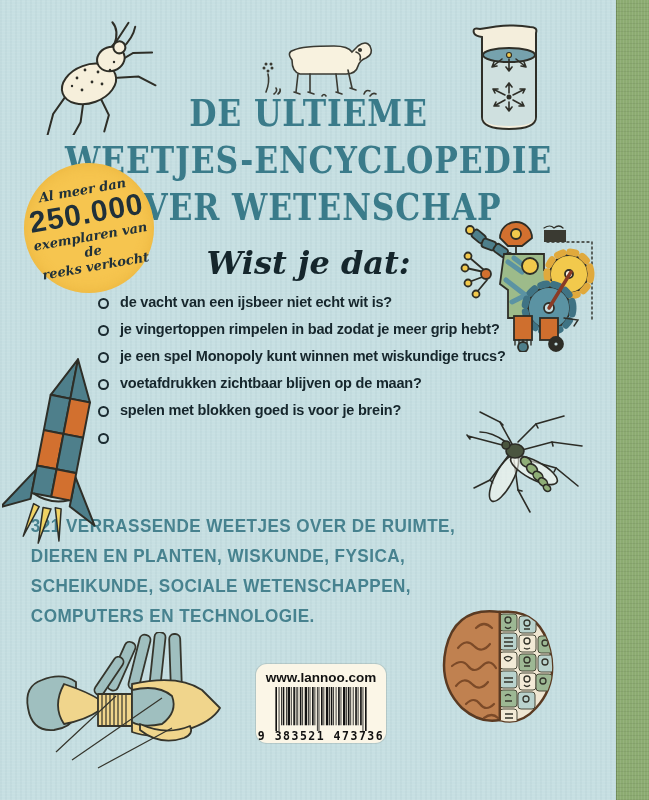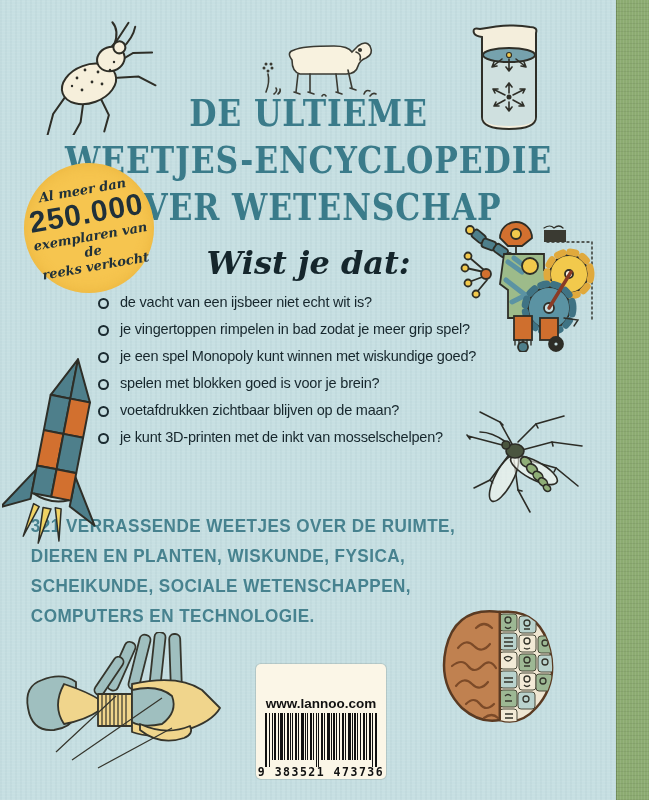--- a/index.html
+++ b/index.html
@@ -48,36 +48,36 @@
     font-family:"DejaVu Serif", serif; font-style:italic; font-weight:700;
     font-size:32px; color:#15262c;
   }
   #fact-list{position:absolute; left:98px; top:294px; width:500px; list-style:none; margin:0; padding:0;}
   #fact-list li{display:flex; align-items:flex-start; margin-bottom:10px; min-height:17px;}
   .ring{
     flex:0 0 auto; width:7px; height:7px; margin:4px 11px 0 0;
     border:2.5px solid #1b2b31; border-radius:50%;
   }
   .fact-text{
-    font-weight:400; font-size:14.5px; line-height:17px; letter-spacing:-0.2px;
+    font-weight:700; font-size:14.5px; line-height:17px; letter-spacing:-0.2px;
     color:#16262c;
   }
 
   
   #summary{position:absolute; top:511px; left:0; width:617px; text-align:left;}
   .sum-line{
     font-weight:700; font-size:19px; line-height:30px; color:#47828f;
     letter-spacing:.5px; transform:scaleX(.9); transform-origin:50% 50%;
     white-space:nowrap;
   }
 
   
   #barcode-box{
-    position:absolute; left:256px; top:664px; width:130px; height:115px;
-    background:#fbf6e7; border-radius:5px;
+    position:absolute; left:256px; top:664px; width:130px; height:79px;
+    background:#fbf6e7; border-radius:11px;
     display:flex; flex-direction:column; align-items:center;
     box-shadow:0 0 0 1px rgba(90,90,70,.15);
     justify-content:flex-end;
   }
   #barcode-site{font-weight:700; font-size:13.5px; color:#111; margin-top:6px;}
   #barcode-bars{margin-top:2px;}
   #barcode-digits{font-family:"DejaVu Sans Mono", monospace; font-weight:700; font-size:11.5px; letter-spacing:1.5px; color:#111; margin-top:-2px;}
 
   .illo{position:absolute;}
   svg{display:block;}
@@ -191,37 +191,36 @@
     </div>
 
     <div id="wist-heading">Wist je dat:</div>
     <ul id="fact-list">
       <li>
           <span class="ring"></span>
           <span class="fact-text">de vacht van een ijsbeer niet echt wit is?</span>
         </li>
       <li>
           <span class="ring"></span>
-          <span class="fact-text">je vingertoppen rimpelen in bad zodat je meer grip spel?</span>
-        </li>
-      <li>
-          <span class="ring"></span>
-          <span class="fact-text">je een spel Monopoly kunt winnen met wiskundige goed?</span>
+          <span class="fact-text">je vingertoppen rimpelen in bad zodat je meer grip hebt?</span>
+        </li>
+      <li>
+          <span class="ring"></span>
+          <span class="fact-text">je een spel Monopoly kunt winnen met wiskundige trucs?</span>
+        </li>
+      <li>
+          <span class="ring"></span>
+          <span class="fact-text">voetafdrukken zichtbaar blijven op de maan?</span>
         </li>
       <li>
           <span class="ring"></span>
           <span class="fact-text">spelen met blokken goed is voor je brein?</span>
         </li>
       <li>
           <span class="ring"></span>
-          <span class="fact-text">voetafdrukken zichtbaar blijven op de maan?</span>
-        </li>
-      <li>
-          <span class="ring"></span>
-          <span class="fact-text">je kunt 3D-printen met de inkt van mosselschelpen?</span>
         </li>
     </ul>
 
     <div id="summary">
       <div class="sum-line">321 VERRASSENDE WEETJES OVER DE RUIMTE,</div>
       <div class="sum-line">DIEREN EN PLANTEN, WISKUNDE, FYSICA,</div>
       <div class="sum-line">SCHEIKUNDE, SOCIALE WETENSCHAPPEN,</div>
       <div class="sum-line">COMPUTERS EN TECHNOLOGIE.</div>
     </div>
 

